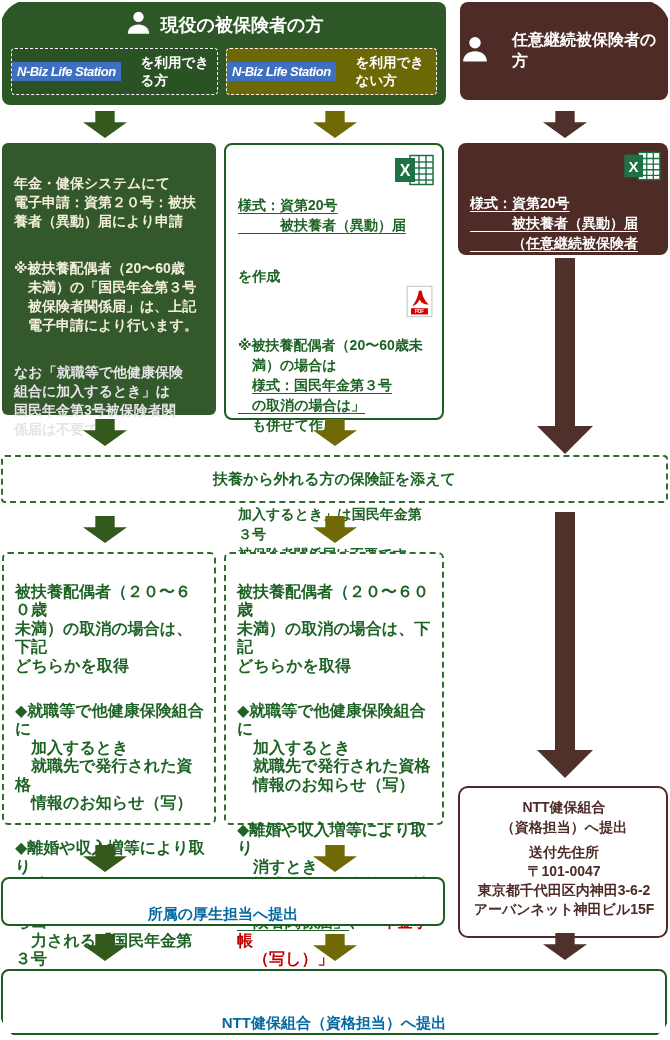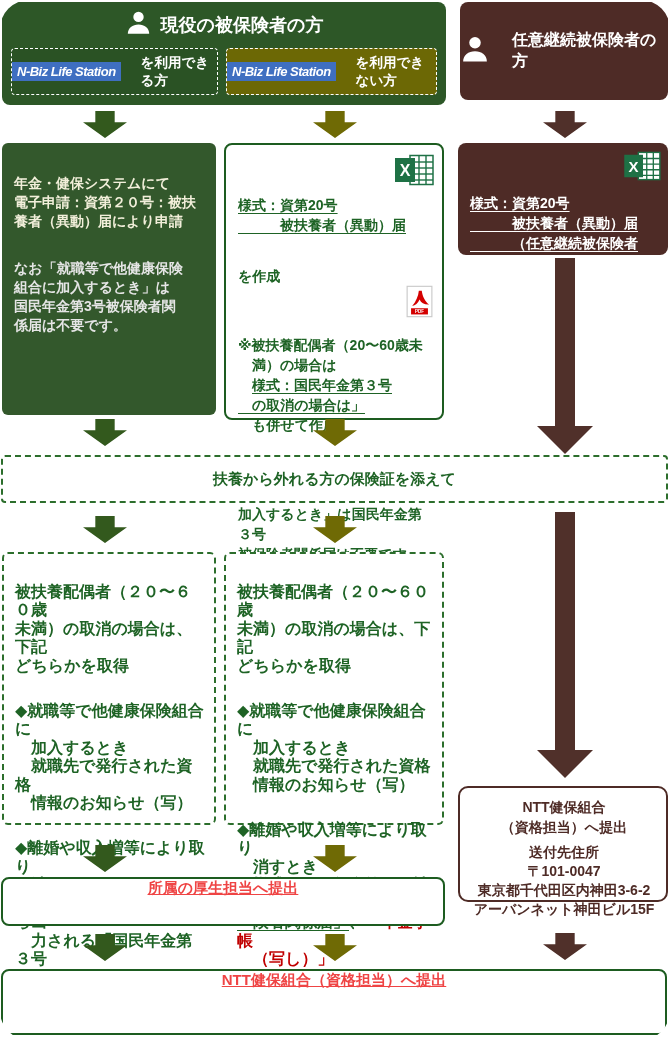--- a/index.html
+++ b/index.html
@@ -41,26 +41,26 @@
   #band { left:1px; top:455px; width:667px; height:48px; background:#fff; border:2px dashed #2c6e2c; border-radius:4px; display:flex; align-items:center; justify-content:center; color:#1e6325; font-size:15px; }
 
   
   .dashbox { background:#fff; border:2px dashed #2c6e2c; border-radius:6px; padding:10px 8px 8px 11px; color:#1e6325; font-size:16px; line-height:18.5px; }
   #s2-left { left:2px; top:552px; width:214px; height:273px; }
   #s2-mid  { left:224px; top:552px; width:220px; height:273px; }
   .blk { margin-bottom:8px; }
   .red { color:#c00000; }
 
   
-  #ntt-box { left:458px; top:786px; width:210px; height:116px; background:#fff; border:2px solid #4e2b26; border-radius:10px; padding:9px 10px 6px 12px; color:#4e2b26; font-size:14px; line-height:20px; }
+  #ntt-box { left:458px; top:786px; width:210px; height:152px; background:#fff; border:2px solid #4e2b26; border-radius:10px; padding:9px 10px 6px 12px; color:#4e2b26; font-size:14px; line-height:20px; }
   #ntt-box .ttl { text-align:center; line-height:20px; }
   #ntt-box .addr { margin-top:6px; line-height:19px;text-align:center; }
 
   
-  .submitbox { background:#fff; border:2px solid #1d5c20; border-radius:8px; display:flex; align-items:flex-start; justify-content:center; color:#ef4444; font-size:15px;text-decoration:underline; }
+  .submitbox { background:#fff; border:2px solid #1d5c20; border-radius:8px; display:flex; align-items:flex-end; justify-content:center; color:#0369a1; font-size:15px; }
   #submit-dept  { left:1px; top:877px; width:444px; height:49px; }
   #submit-final { left:1px; top:969px; width:666px; height:66px; }
 
   .icon-abs { position:absolute; }
 </style>
 </head>
 <body>
 
 <div id="canvas">
 
@@ -93,20 +93,24 @@
   </div>
 
   <div class="arr arr-g" style="left:83px; top:111px;"></div>
   <div class="arr arr-o" style="left:313px; top:111px;"></div>
   <div class="arr arr-m" style="left:543px; top:111px;"></div>
 
   <div class="box pre" id="s1-left">
     <div class="p">年金・健保システムにて
 電子申請：資第２０号：被扶
 養者（異動）届により申請</div>
+    <div class="p">※被扶養配偶者（20〜60歳
+　未満）の「国民年金第３号
+　被保険者関係届」は、上記
+　電子申請により行います。</div>
     <div class="yellow">なお「就職等で他健康保険
 組合に加入するとき」は
 国民年金第3号被保険者関
 係届は不要です。</div>
   </div>
 
   <div class="box pre" id="s1-mid">
     <span class="icon-abs" style="right:7px; top:9px;"><svg width="40" height="32" viewBox="0 0 40 32">
           <rect x="15" y="1.5" width="23" height="29" fill="#fff" stroke="#1e7145" stroke-width="1.5"></rect>
           <g stroke="#1e7145" stroke-width="1.4">

